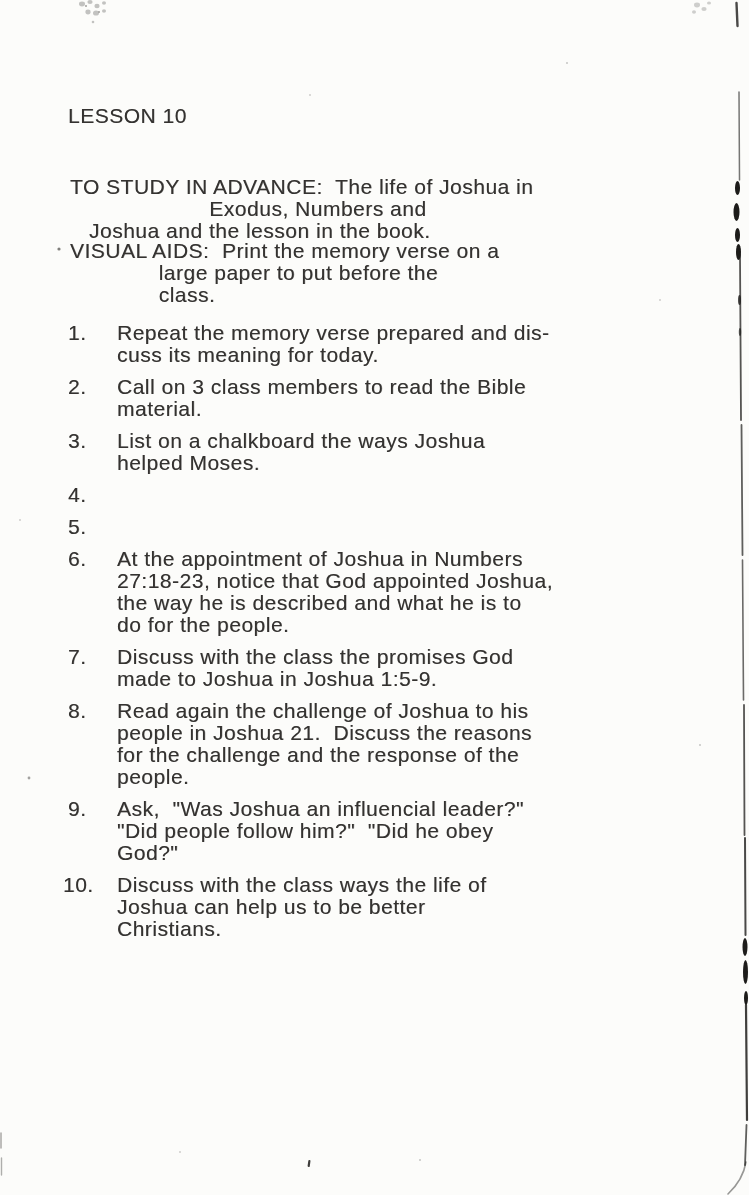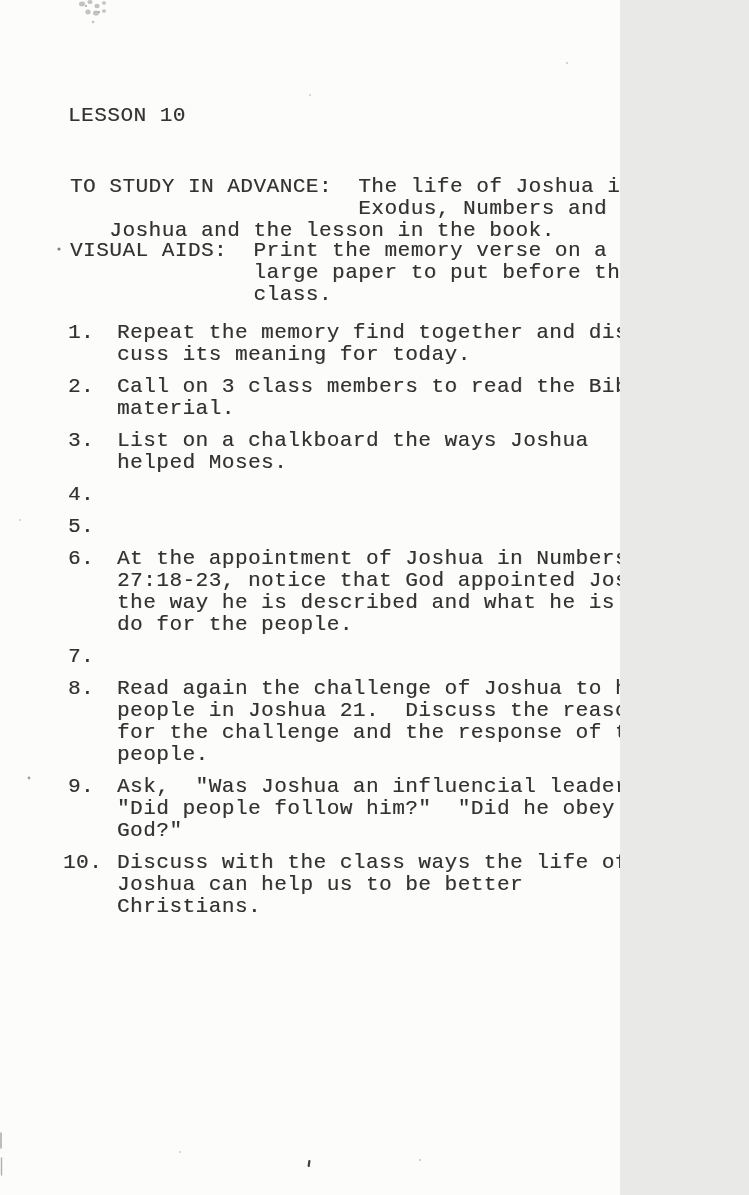--- a/index.html
+++ b/index.html
@@ -1,21 +1,21 @@
 <!DOCTYPE html>
 <html style="--paper: #fcfcfa; --ink: #343230; --edge: #1d1c1a; --smudge: #8a8a88;"><head>
 <meta charset="utf-8">
 <style>
   html,body{margin:0;padding:0;background:#e9e9e7;}
   .page{
     position:relative;
-    width:620px;height:1195px;
+    width:749px;height:1195px;
     background:var(--paper,#fcfcfa);
     overflow:hidden;
-    font-family:Liberation Mono, monospace;
+    font-family:Liberation Sans, sans-serif;
     font-size:21px;line-height:22px;letter-spacing:0.5px;
     color:var(--ink,#343230);
   }
   .block{
     position:absolute;
     white-space:pre;
     text-shadow:0.4px 0.4px 0.5px rgba(52,50,48,0.45);
   }
   #title-block{left:68px;top:105px;}
   #study-block{left:70px;top:176px;}
@@ -42,21 +42,21 @@
                       Exodus, Numbers and
    Joshua and the lesson in the book.</div>
 
   <div class="block" id="visual-block">VISUAL AIDS:  Print the memory verse on a
               large paper to put before the
               class.</div>
 
   <div id="steps-list">
       <div class="step">
         <span class="num">1.</span>
-        <div class="stext">Repeat the memory find together and dis-
+        <div class="stext">Repeat the memory verse prepared and dis-
 cuss its meaning for today.</div>
       </div>
       <div class="step">
         <span class="num">2.</span>
         <div class="stext">Call on 3 class members to read the Bible
 material.</div>
       </div>
       <div class="step">
         <span class="num">3.</span>
         <div class="stext">List on a chalkboard the ways Joshua
@@ -70,20 +70,22 @@
       </div>
       <div class="step">
         <span class="num">6.</span>
         <div class="stext">At the appointment of Joshua in Numbers
 27:18-23, notice that God appointed Joshua,
 the way he is described and what he is to
 do for the people.</div>
       </div>
       <div class="step">
         <span class="num">7.</span>
+        <div class="stext">Discuss with the class the promises God
+made to Joshua in Joshua 1:5-9.</div>
       </div>
       <div class="step">
         <span class="num">8.</span>
         <div class="stext">Read again the challenge of Joshua to his
 people in Joshua 21.  Discuss the reasons
 for the challenge and the response of the
 people.</div>
       </div>
       <div class="step">
         <span class="num">9.</span>

